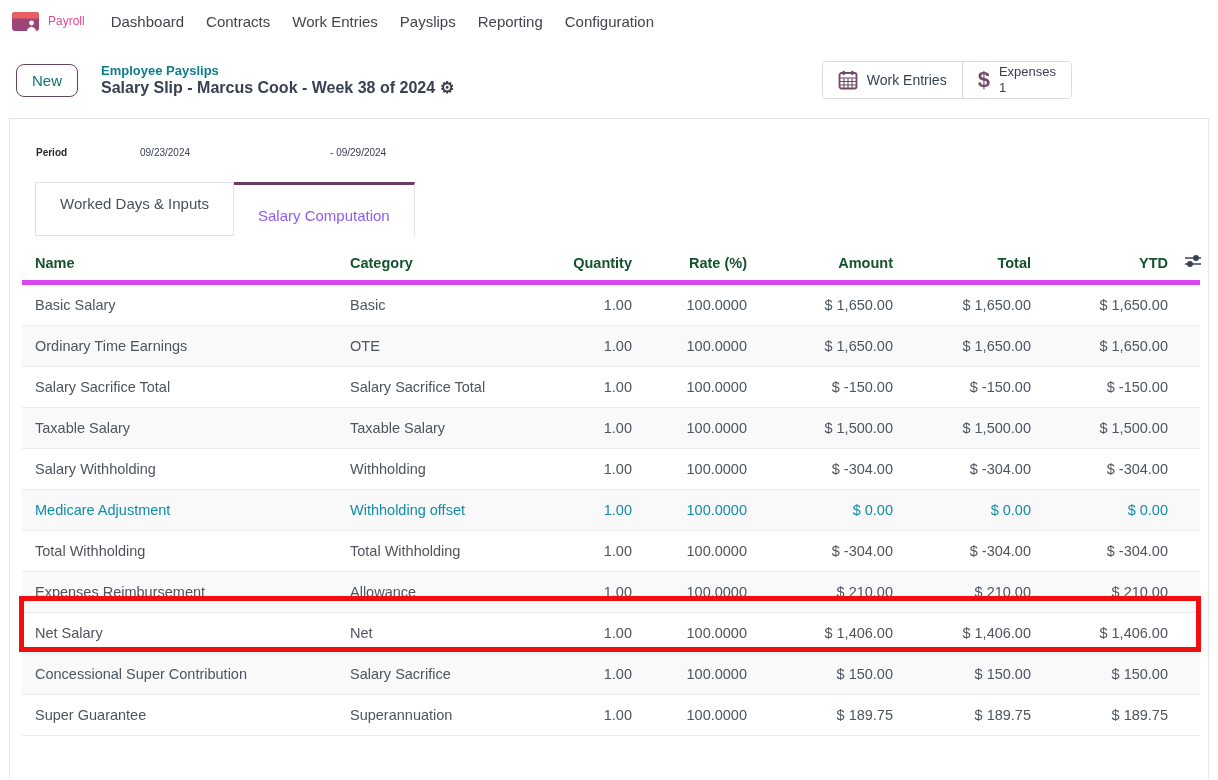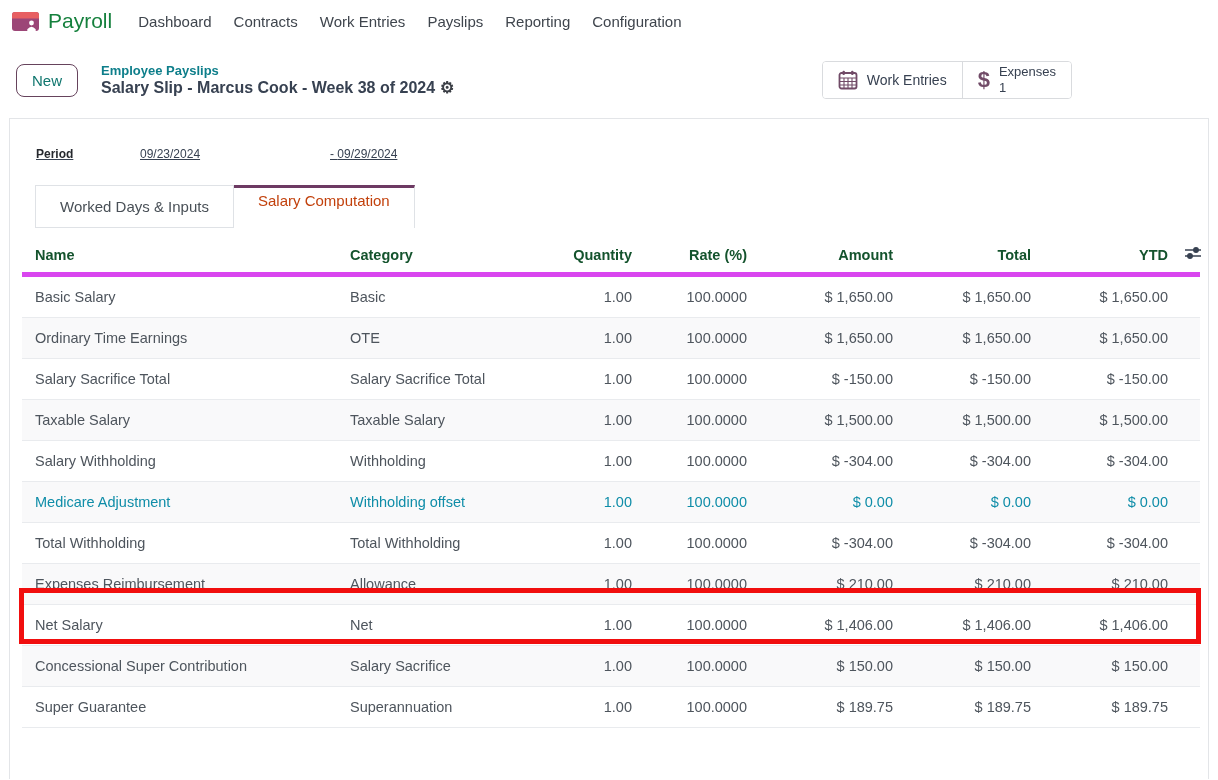--- a/index.html
+++ b/index.html
@@ -2,21 +2,21 @@
 <html><head>
 <meta charset="utf-8">
 <style>
   * { margin:0; padding:0; box-sizing:border-box; }
   html,body { width:1218px; height:780px; overflow:hidden; background:#fff;
     font-family:"Liberation Sans", sans-serif; color:#374151; }
 
   
   .topnav { height:42px; display:flex; align-items:center; padding:0 12px; background:#fff; }
   .brand { display:flex; align-items:center; gap:9px; margin-right:26px; cursor:pointer; }
-  .brand-name { font-size:21px; font-weight:500; color:#15803d; }
+  .brand-name { font-size:12px; font-weight:500; color:#ec4899; }
   .nav-items { display:flex; align-items:center; gap:22px; }
   .nav-item { font-size:15px; color:#3f454d; cursor:pointer; }
 
   
   .control-panel { height:76px; display:flex; align-items:center; justify-content:space-between;
     padding:0 16px 0 16px; }
   .cp-left { display:flex; align-items:center; }
   .new-btn { background:#fff; border:1px solid #66435c; border-radius:8px; padding:7px 15px;
     font-size:15px; color:#0f766e; cursor:pointer; font-family:inherit; }
   .bc-block { margin-left:23px; display:flex; flex-direction:column; justify-content:center; }
@@ -30,31 +30,31 @@
   .stat-btn + .stat-btn { border-left:1px solid #d9dbde; }
   .stat-label { font-size:14px; color:#374151; }
   .stat-stack { display:flex; flex-direction:column; line-height:1.2; }
   .stat-stack .stat-label { font-size:13px; }
   .dollar { font-size:22px; font-weight:700; color:#714b67; }
 
   
   .sheet { margin:0 9px; border:1px solid #e3e5e8; border-bottom:none; height:661px;
     background:#fff; position:relative; }
 
-  .period-row { display:flex; align-items:center; padding:28px 0 24px 26px; font-size:12px;text-decoration:underline; }
+  .period-row { display:flex; align-items:center; padding:28px 0 24px 26px; font-size:10px; }
   .period-label { font-weight:700; width:104px; color:#26292e; }
   .period-start { width:190px; color:#374151; }
   .period-end { color:#374151; }
 
   
   .tabs { display:flex; margin-left:25px; }
   .tab { padding:12px 24px; font-size:15px; color:#495057; background:#fff;
     border:1px solid #dfe2e6; cursor:pointer; }
   .tab + .tab { border-left:none; }
-  .tab.active { border-top:3px solid #6d3a63; padding-top:4px; border-bottom:none; color:#c2410c; }
+  .tab.active { border-top:3px solid #6d3a63; padding-top:22px; border-bottom:none; color:#8b5cf6; }
 
   
   .table-wrap { position:relative; margin:8px 12px 0 12px; }
   table { width:100%; border-collapse:collapse; table-layout:fixed; }
   th { font-size:14.5px; font-weight:600; color:#14532d; padding:10px 13px 9px 13px;
     border-bottom:5px solid #d946ef; text-align:left; white-space:nowrap; }
   th.num { text-align:right; }
   td { font-size:14.5px; color:#4e555d; padding:12px 13px; border-bottom:1px solid #e9ebee;
     white-space:nowrap; overflow:hidden; }
   td.num { text-align:right; }

